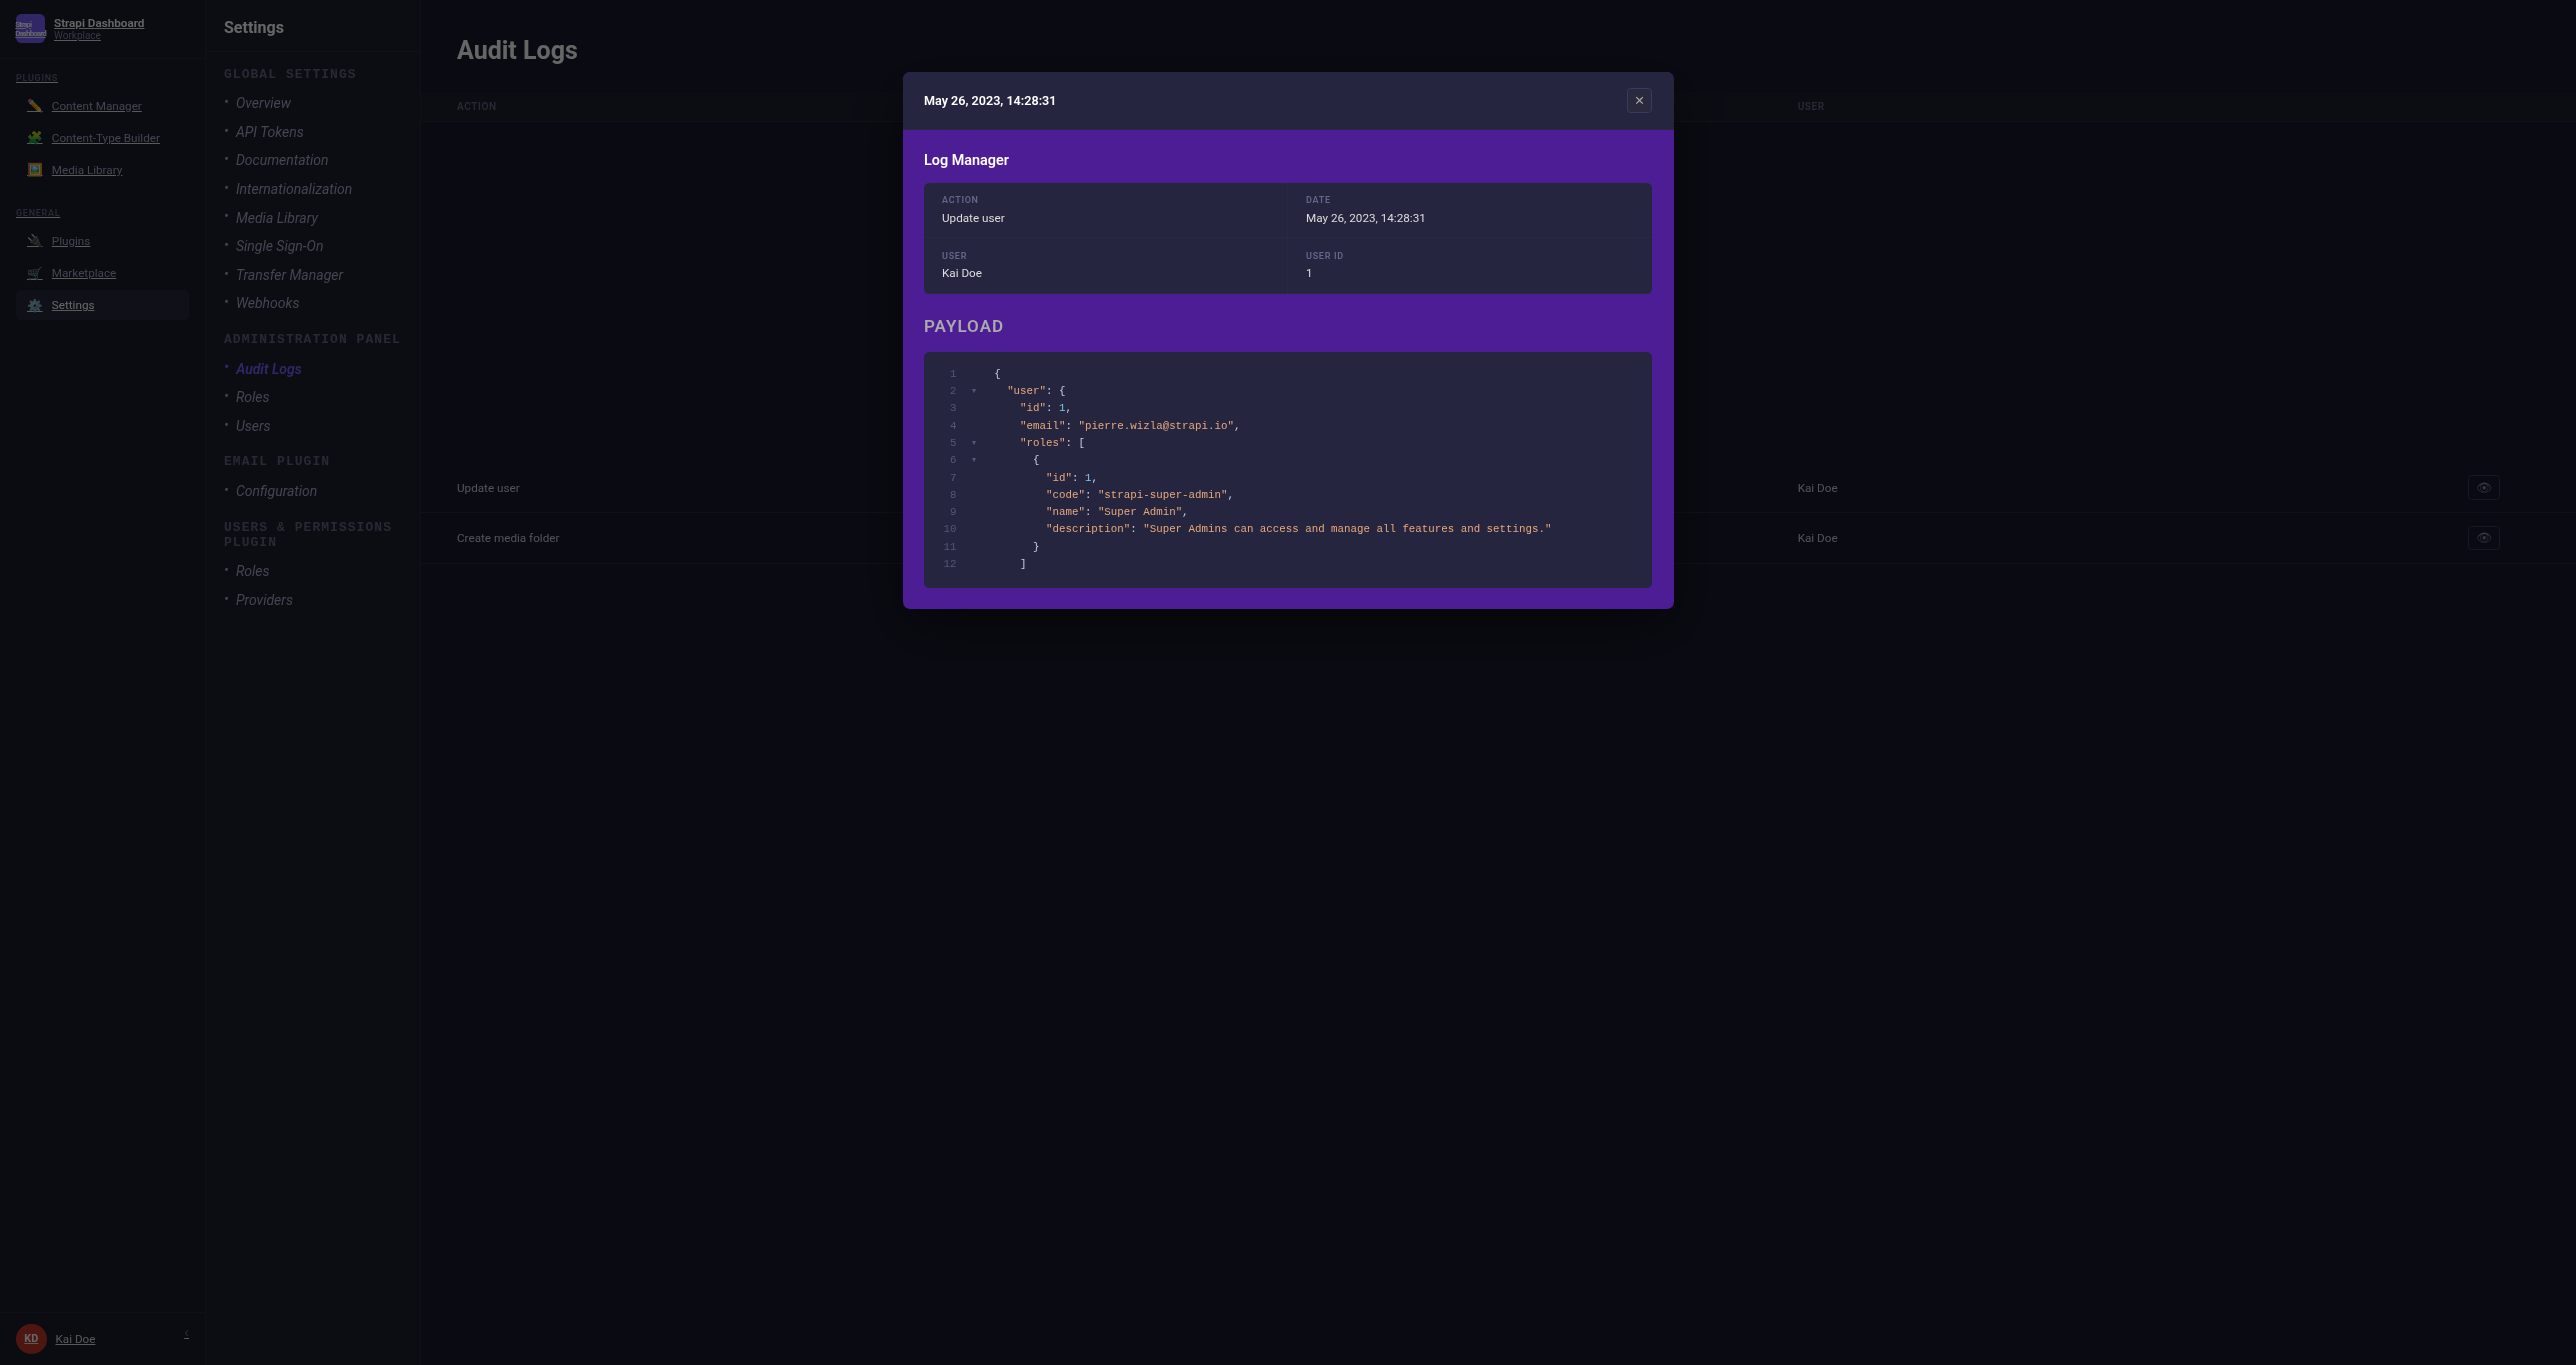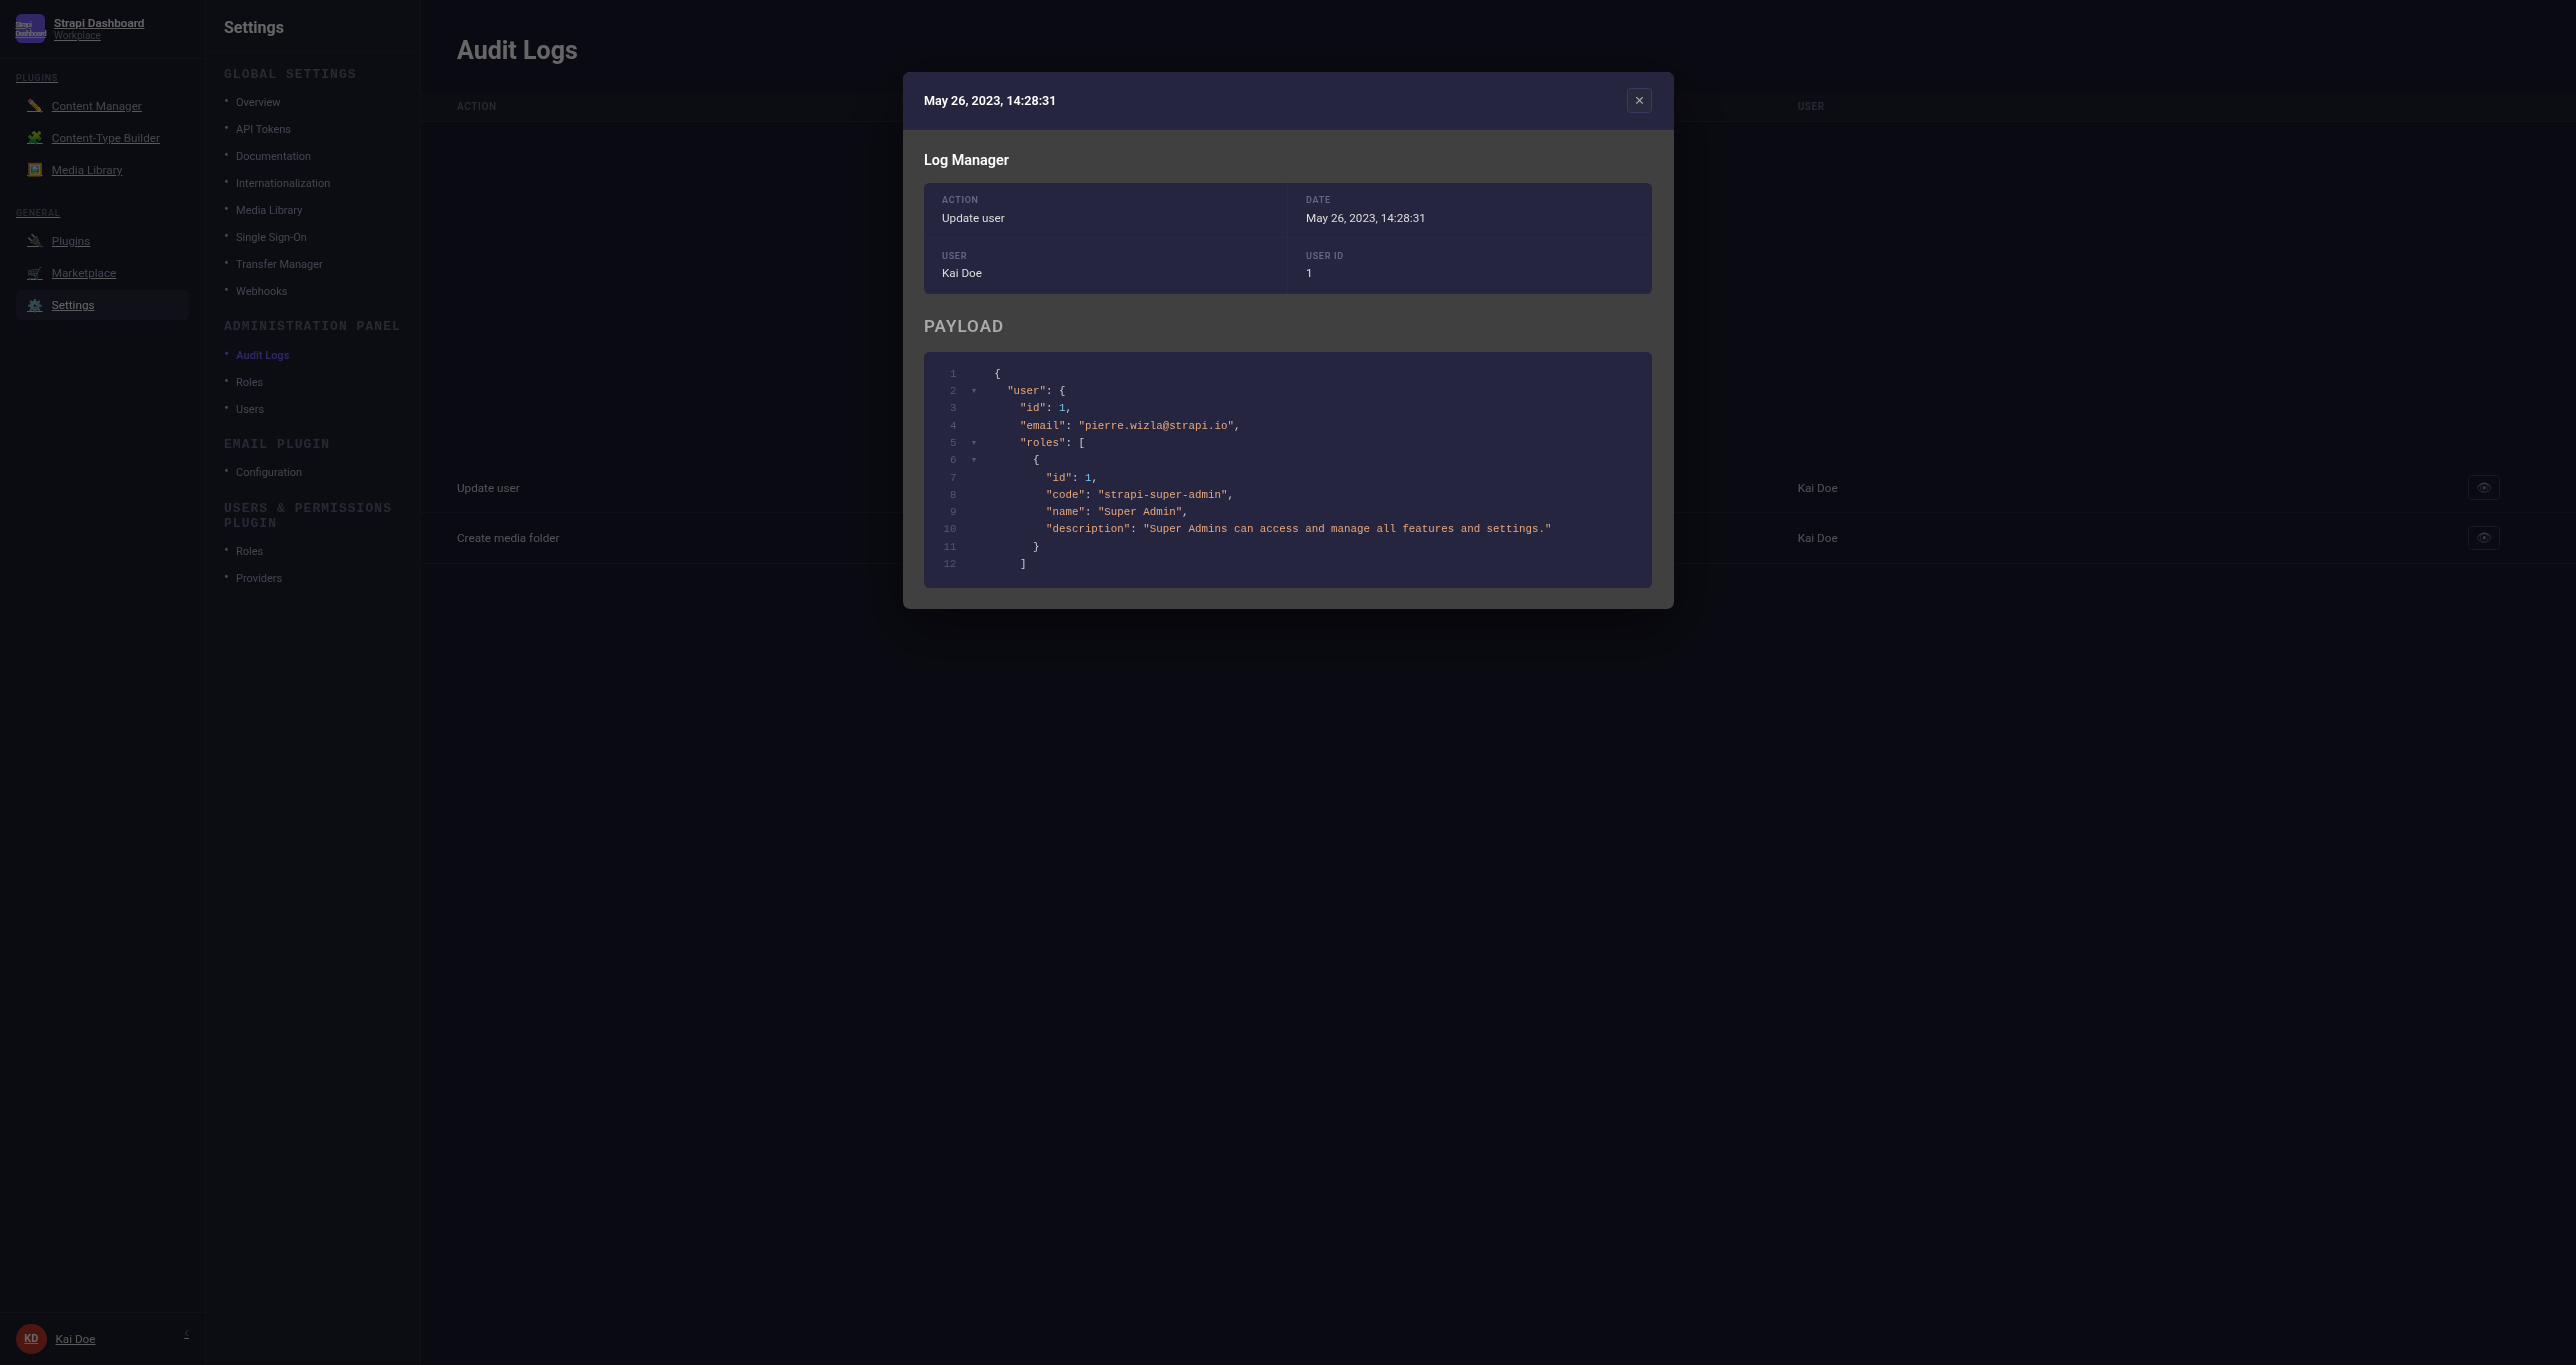--- a/index.html
+++ b/index.html
@@ -169,23 +169,24 @@
       margin-bottom: 7.2px;
       font-weight: 600;
       font-family: Liberation Mono, monospace;
     }
 
     .settings-item {
       display: flex;
       align-items: center;
       gap: 7.2px;
       padding: 6.3px 18px;
-      font-size: 11px;
+      font-size: 14px;
       color: #aaaacc;
       cursor: pointer;
+      font-style: italic;
     }
 
     .settings-item.active {
       color: #7b61ff;
       font-weight: 600;
     }
 
     .settings-item::before {
       content: '•';
       font-size: 14.4px;
@@ -266,21 +267,21 @@
       background: rgba(0,0,0,0.6);
       display: flex;
       align-items: flex-start;
       justify-content: center;
       z-index: 100;
       padding-top: 72px;
     }
 
     
     .modal {
-      background: #404040;
+      background: #4c1d95;
       border-radius: 7.2px;
       width: 771px;
       max-height: 80vh;
       overflow-y: auto;
       box-shadow: 0 18px 54px rgba(0,0,0,0.5);
     }
 
     .modal-header {
       display: flex;
       align-items: center;

